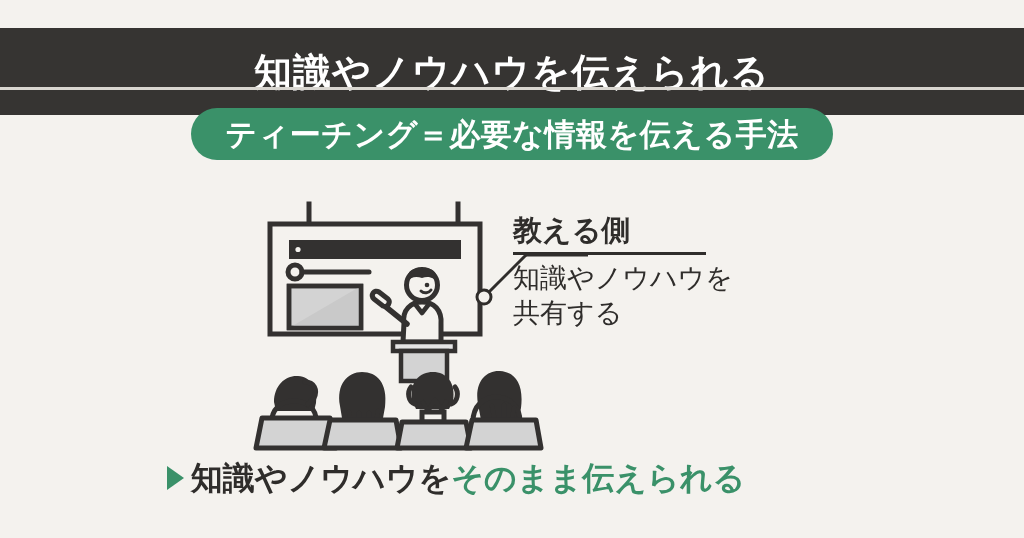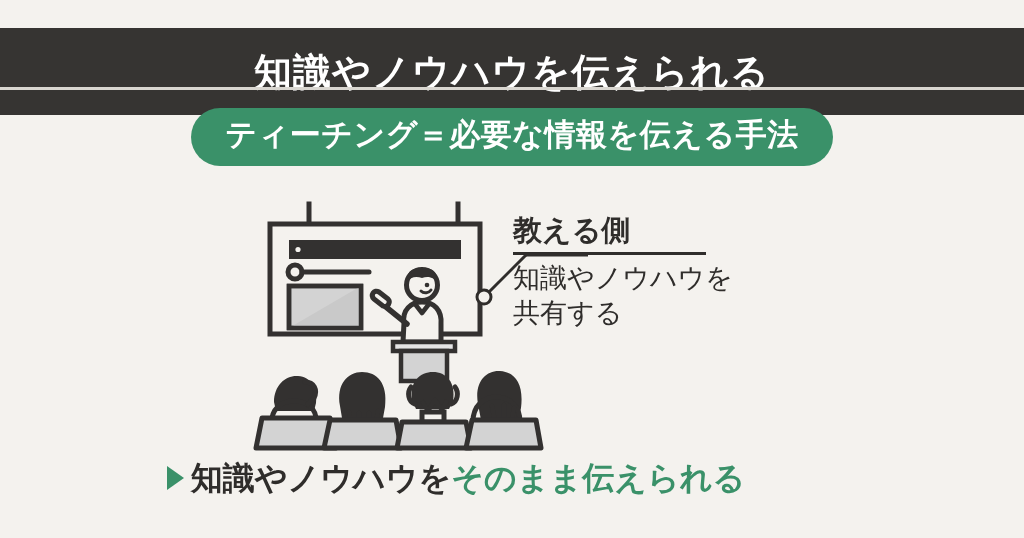--- a/index.html
+++ b/index.html
@@ -50,24 +50,24 @@
     position: absolute;
     left: 0;
     top: 108px;
     width: 1024px;
     display: flex;
     justify-content: center;
   }
   .pill {
     background: #3a9169;
     border-radius: 40px;
-    height: 58px;
+    height: 52px;
     padding: 16px 34px;
     display: flex;
-    align-items: flex-end;
+    align-items: center;
     justify-content: center;
     box-sizing: border-box;
   }
   .pill-text {
     color: #ffffff;
     font-size: 31px;
     font-weight: bold;
     letter-spacing: 0.5px;
     line-height: 1;
     white-space: nowrap;

